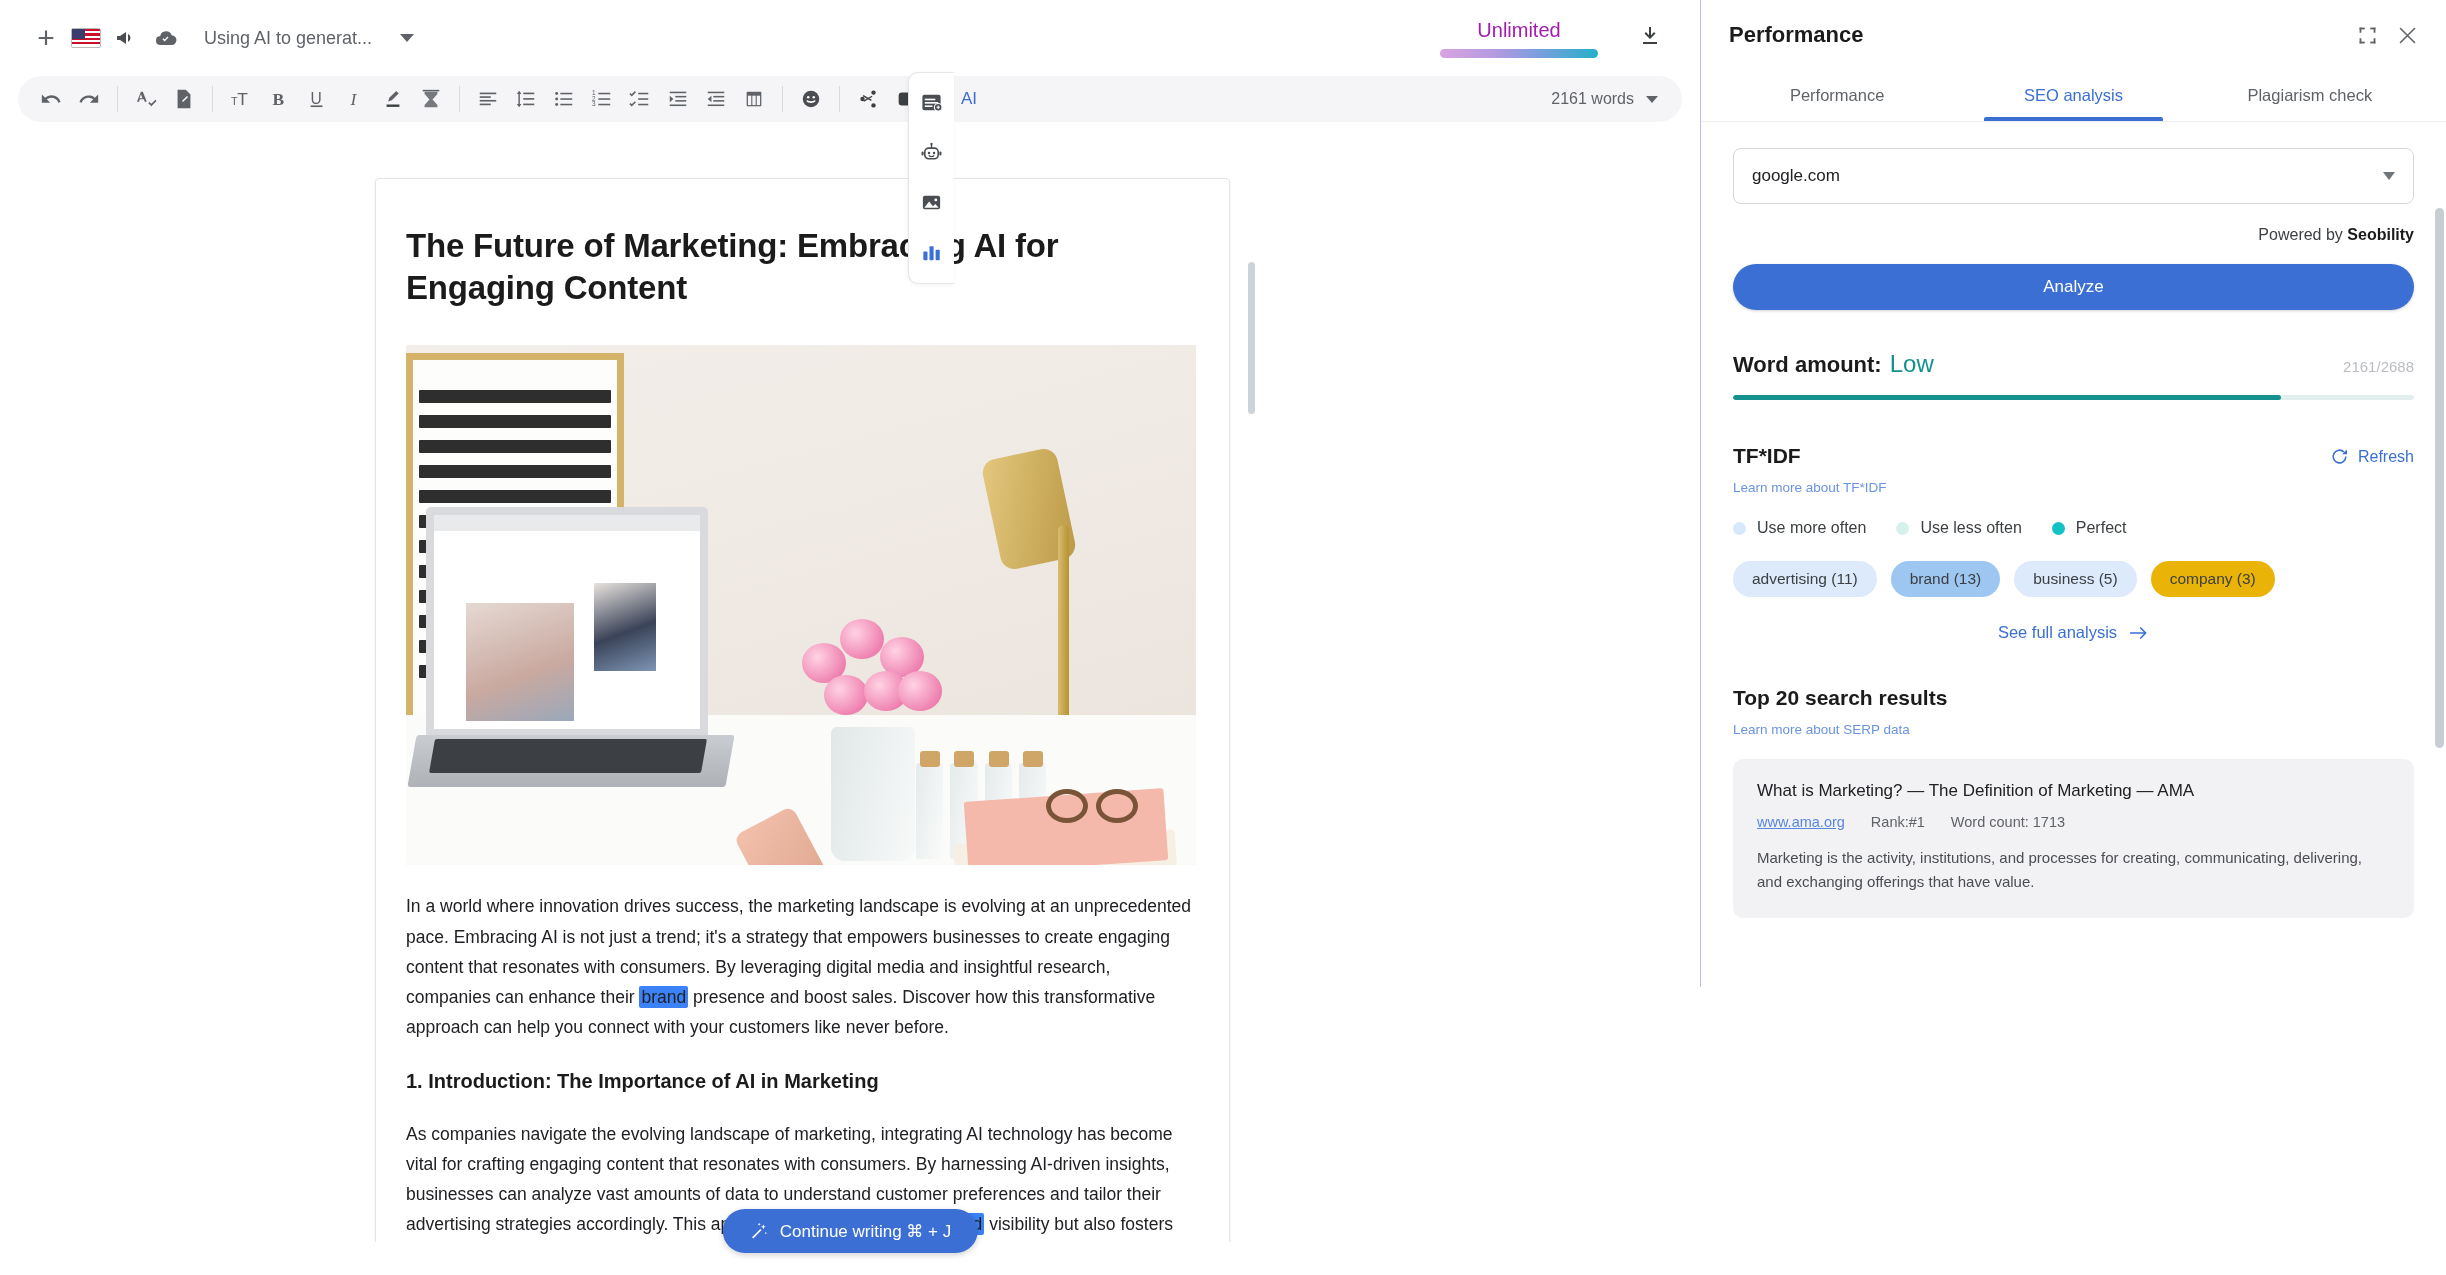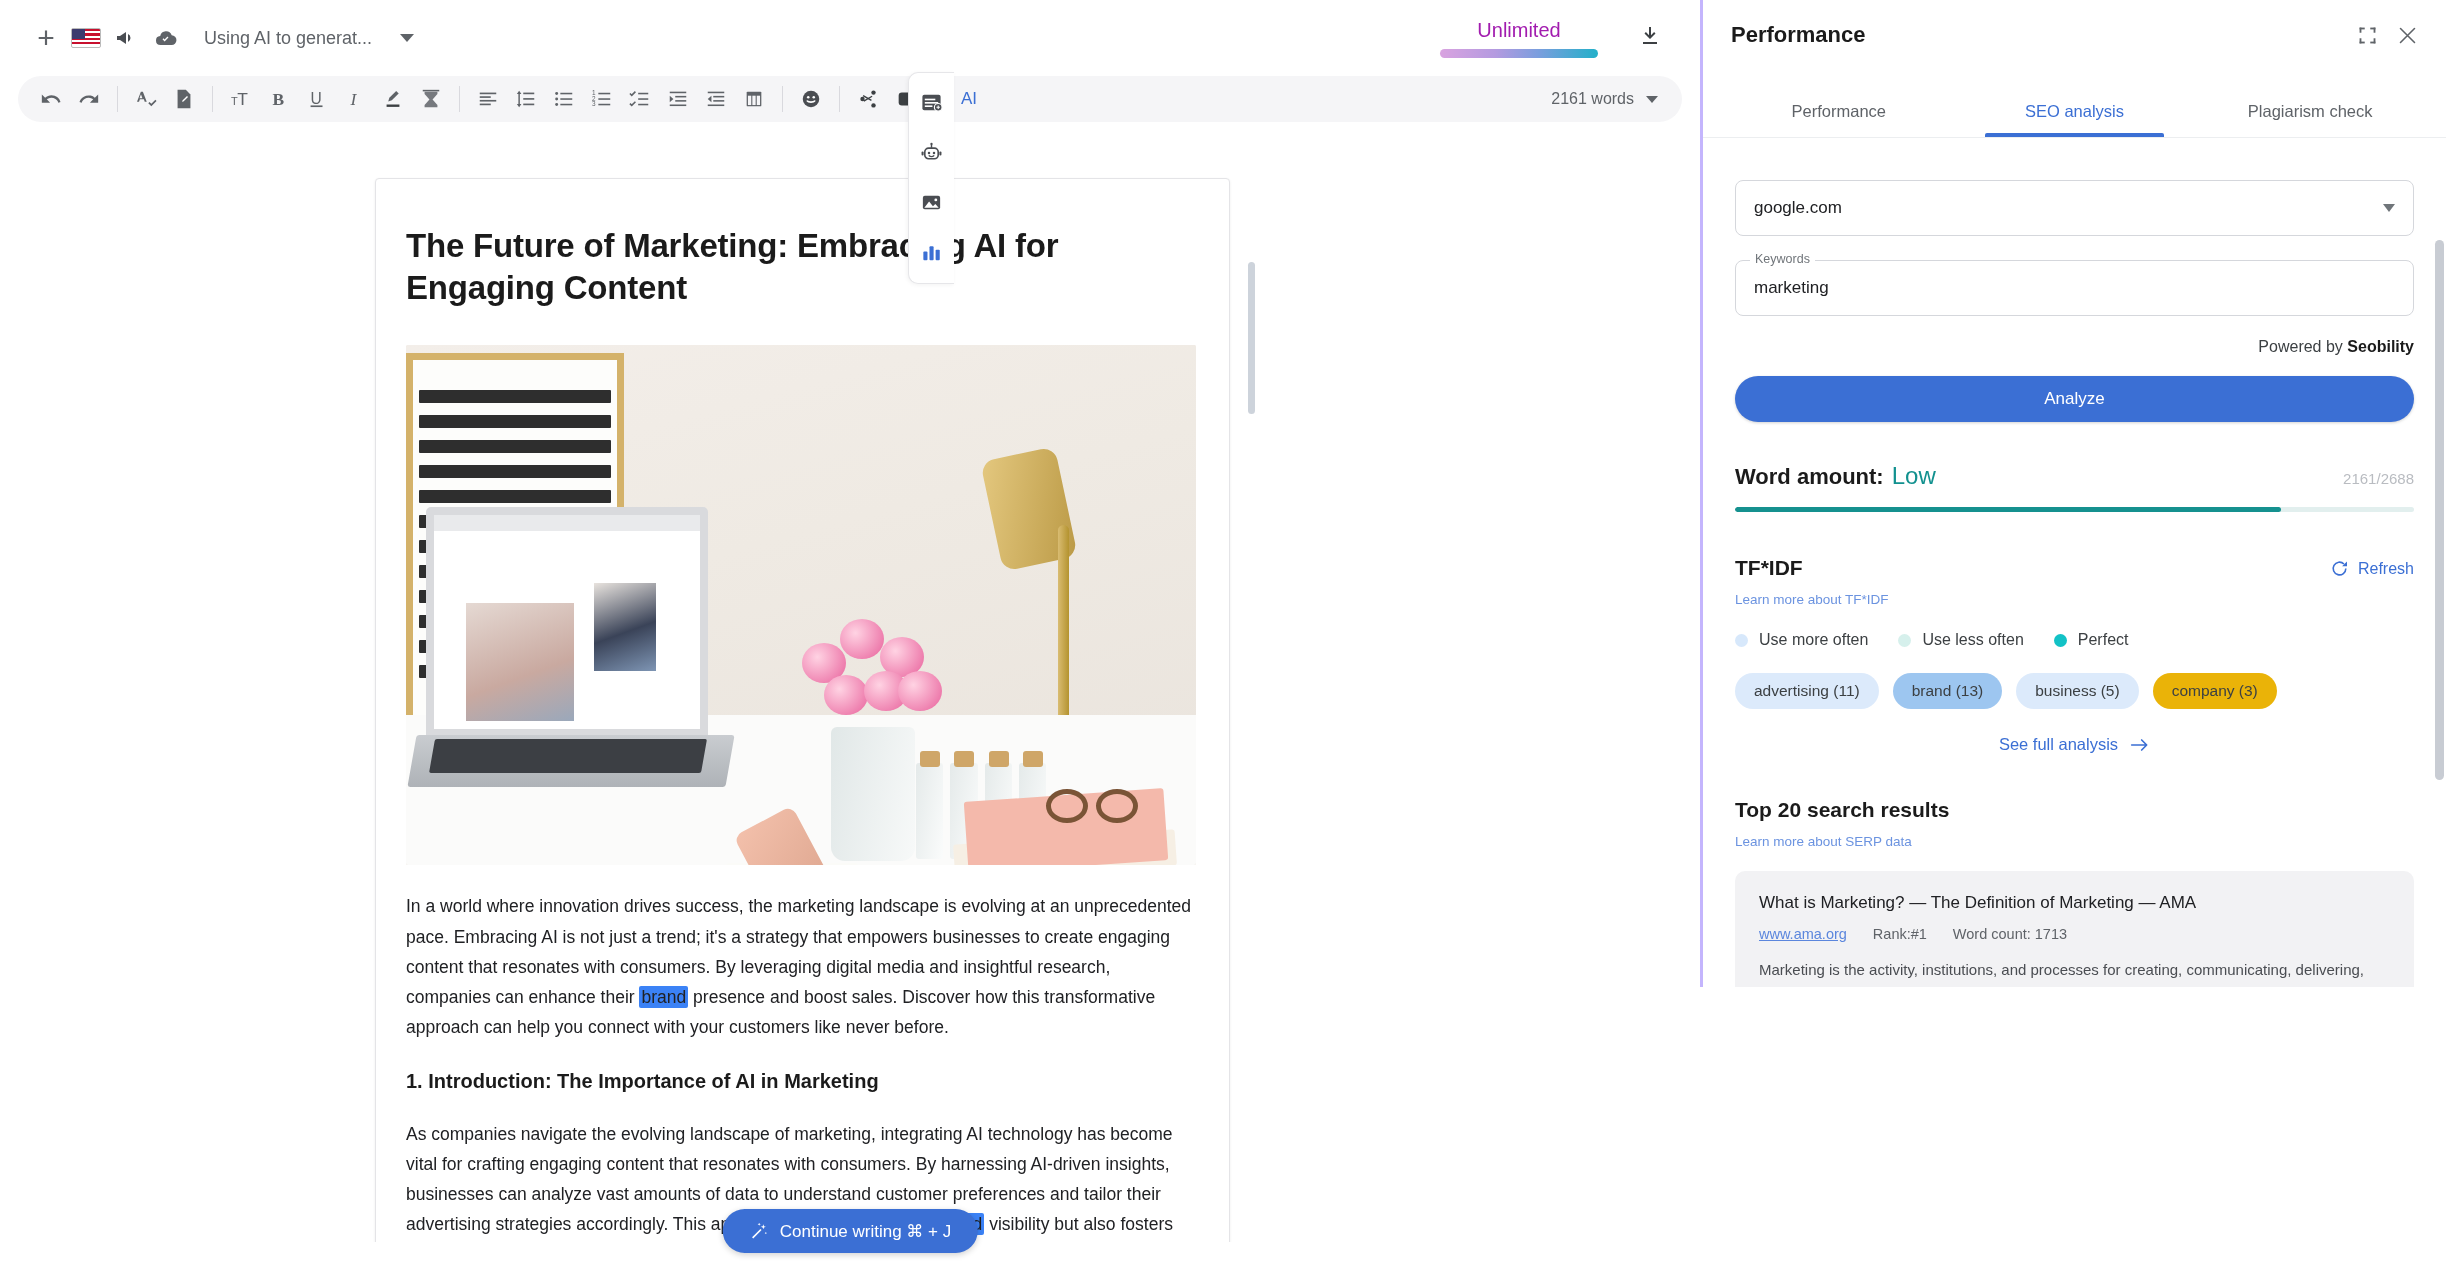--- a/index.html
+++ b/index.html
@@ -149,21 +149,21 @@
     display: flex; flex-direction: column; align-items: center; padding-top: 12px; gap: 16px;
     box-shadow: -1px 1px 4px rgba(0,0,0,.05); z-index: 5;
   }
   .side-strip .s-ico { width:34px; height:34px; display:flex; align-items:center; justify-content:center;
       border-radius:6px; cursor:pointer; color:#5f6368; }
   .side-strip .s-ico.active { color:#3b6fd4; }
 
   
   .panel {
     width: 746px; height: 987px; flex: 0 0 746px; background: #fff;
-    border-left: 3px solid #c4b5fd; position: relative; display: flex; flex-direction: column; gap: 16px;
+    border-left: 1px solid #c4b5fd; position: relative; display: flex; flex-direction: column;
   }
   .panel-head { height: 70px; display: flex; align-items: center; padding: 0 28px; }
   .panel-title { font-size: 22px; font-weight: 700; color: #1b1b1b; }
   .panel-head-actions { margin-left: auto; display: flex; align-items: center; gap: 20px; color:#5f6368; }
   .panel-head-actions span { cursor: pointer; display: flex; }
 
   .tabs { display: flex; height: 52px; border-bottom: 1px solid #eceef0; padding: 0 18px; }
   .tab {
     flex: 1; display: flex; align-items: center; justify-content: center;
     font-size: 16.5px; color: #5f6368; cursor: pointer; position: relative;
@@ -643,24 +643,20 @@
       <div class="tab">Plagiarism check</div>
     </div>
 
     <div class="panel-body">
 
       <div class="select-field">
         <span>google.com</span>
         <span class="sel-caret"></span>
       </div>
 
-      <div class="text-field">
-        <span class="field-legend">Keywords</span>
-        <span>marketing</span>
-      </div>
 
       <div class="powered">
         <span>Powered by</span>
         <b>Seobility</b>
       </div>
 
       <button class="analyze-btn">Analyze</button>
 
       <div class="word-amount-row">
         <span class="word-amount-label">Word amount:</span>

